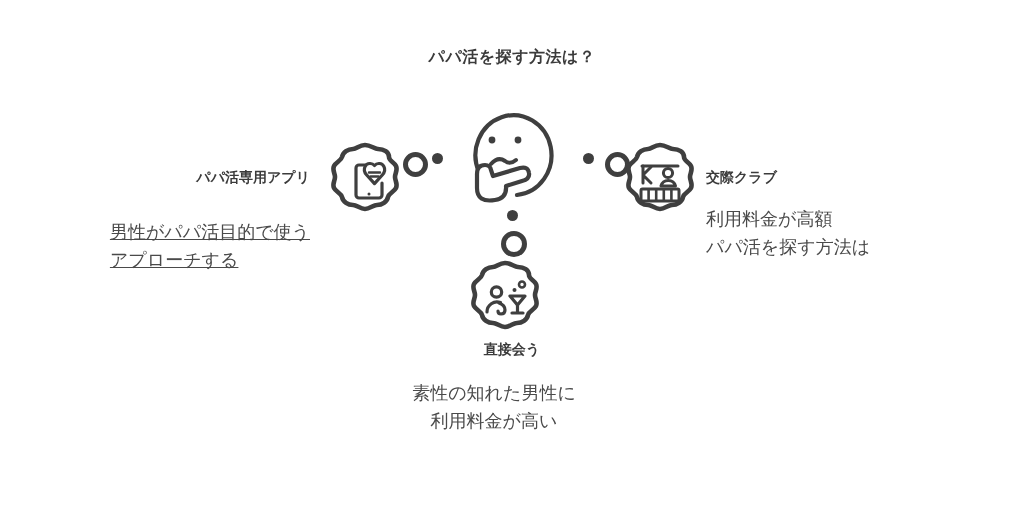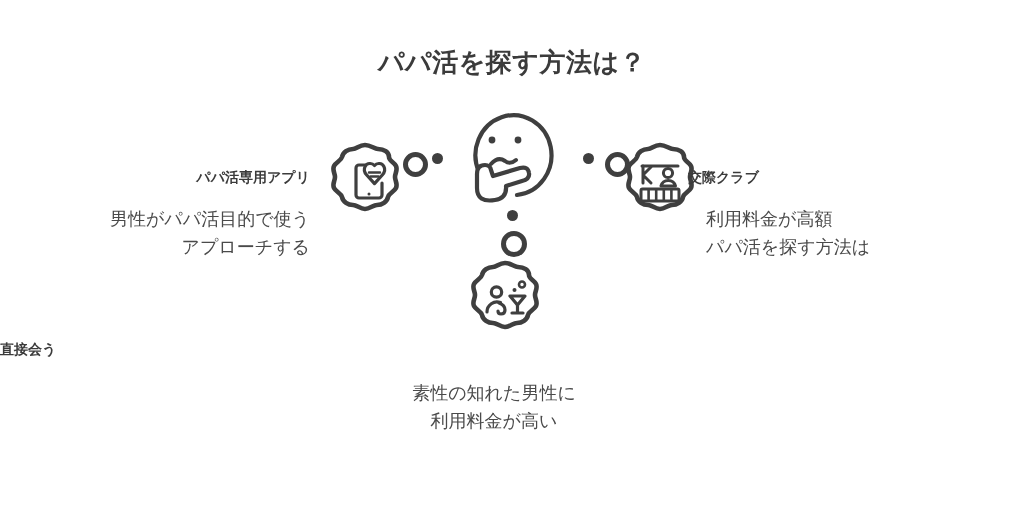--- a/index.html
+++ b/index.html
@@ -23,21 +23,21 @@
     inset: 0;
   }
 
   
   .title {
     position: absolute;
     top: 47px;
     left: 0;
     width: 1024px;
     text-align: center;
-    font-size: 26px;
+    font-size: 16px;
     font-weight: bold;
     letter-spacing: 0.5px;
     color: #3b3b3b;
     line-height: 1.2;
   }
 
   
   .icon-blob {
     position: absolute;
     width: 78px;
@@ -91,29 +91,29 @@
     position: absolute;
     font-size: 18px;
     font-weight: normal;
     color: #4a4a4a;
     line-height: 1.55;
     white-space: nowrap;
   }
 
   
   .left-label { right: 714px; top: 169px; text-align: right; }
-  .left-desc  { right: 714px; top: 205px; text-align: right; }
-
-  
-  .right-label { left: 688px; top: 169px; text-align: center; }
+  .left-desc  { right: 714px; top: 218px; text-align: left; text-decoration: underline; }
+
+  
+  .right-label { left: 706px; top: 169px; text-align: center; }
   .right-desc  { left: 706px; top: 205px; text-align: left; }
 
   
   .bottom-label {
-    left: 0; width: 1024px; top: 341px; text-align: left;
+    left: 0; width: 1024px; top: 341px; text-align: center;
   }
   .bottom-desc {
     left: 0; width: 988px; top: 379px; text-align: center;
   }
 
   
   .icon-app    { left: 326px; top: 141px; }
   .icon-club   { left: 621px; top: 141px; }
   .icon-meet   { left: 466px; top: 259px; }
 

